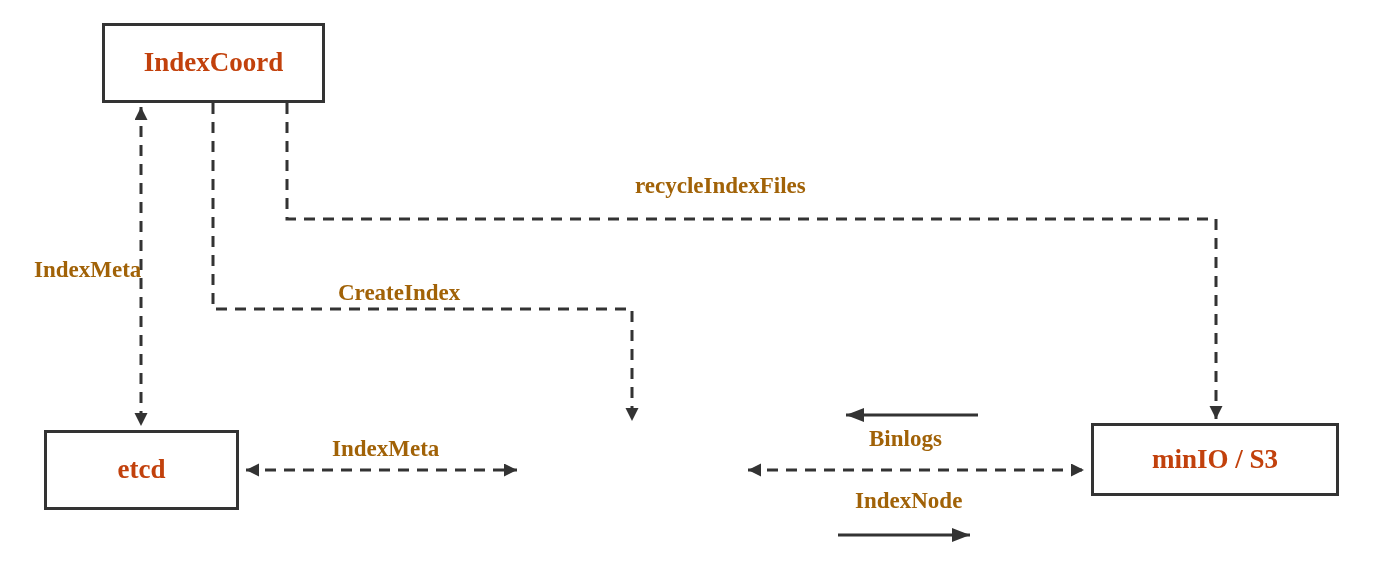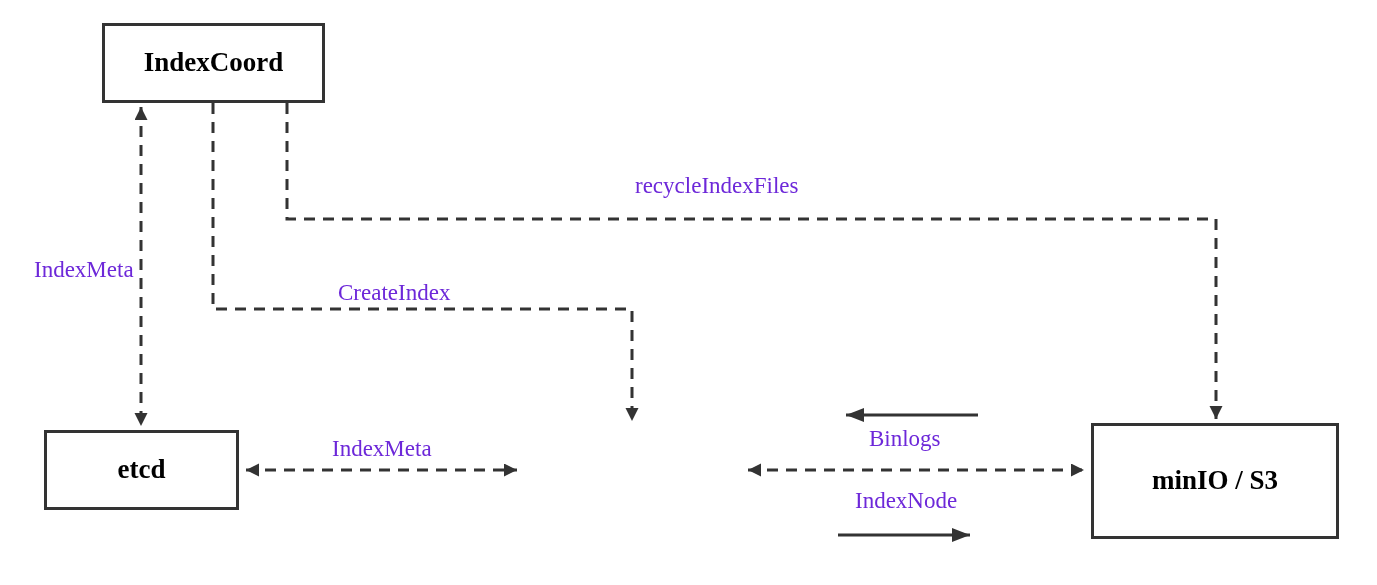--- a/index.html
+++ b/index.html
@@ -33,30 +33,30 @@
   }
   .node {
     position: absolute;
     box-sizing: border-box;
     border: 3px solid #333333;
     background: #ffffff;
     display: flex;
     flex-direction: column;
     align-items: center;
     justify-content: center;
-    color: #000000;
+    color: #c2410c;
     font-weight: bold;
     font-size: 27px;
     line-height: 1.25;
     text-align: center;
   }
   .edge-label {
     position: absolute;
-    color: #6d28d9;
-    font-weight: normal;
+    color: #a16207;
+    font-weight: bold;
     font-size: 23px;
     line-height: 1.1;
     white-space: nowrap;
     text-align: center;
   }
 </style>
 </head>
 <body>
 
 <div id="canvas">
@@ -88,21 +88,21 @@
 
   <div class="node" style="left:102px; top:23px; width:223px; height:80px;">
     <span>IndexCoord</span>
   </div>
 
   <div class="node" style="left:44px; top:430px; width:195px; height:80px;">
     <span>etcd</span>
   </div>
 
 
-  <div class="node" style="left:1091px; top:423px; width:248px; height:116px;">
+  <div class="node" style="left:1091px; top:423px; width:248px; height:73px;">
     <span>minIO / S3</span>
   </div>
 
   <div class="edge-label" style="left:34px; top:257px;">IndexMeta</div>
 
   <div class="edge-label" style="left:338px; top:272px;margin-top:8px;">CreateIndex</div>
 
   <div class="edge-label" style="left:635px; top:173px;">recycleIndexFiles</div>
 
   <div class="edge-label" style="left:332px; top:436px;">IndexMeta</div>

